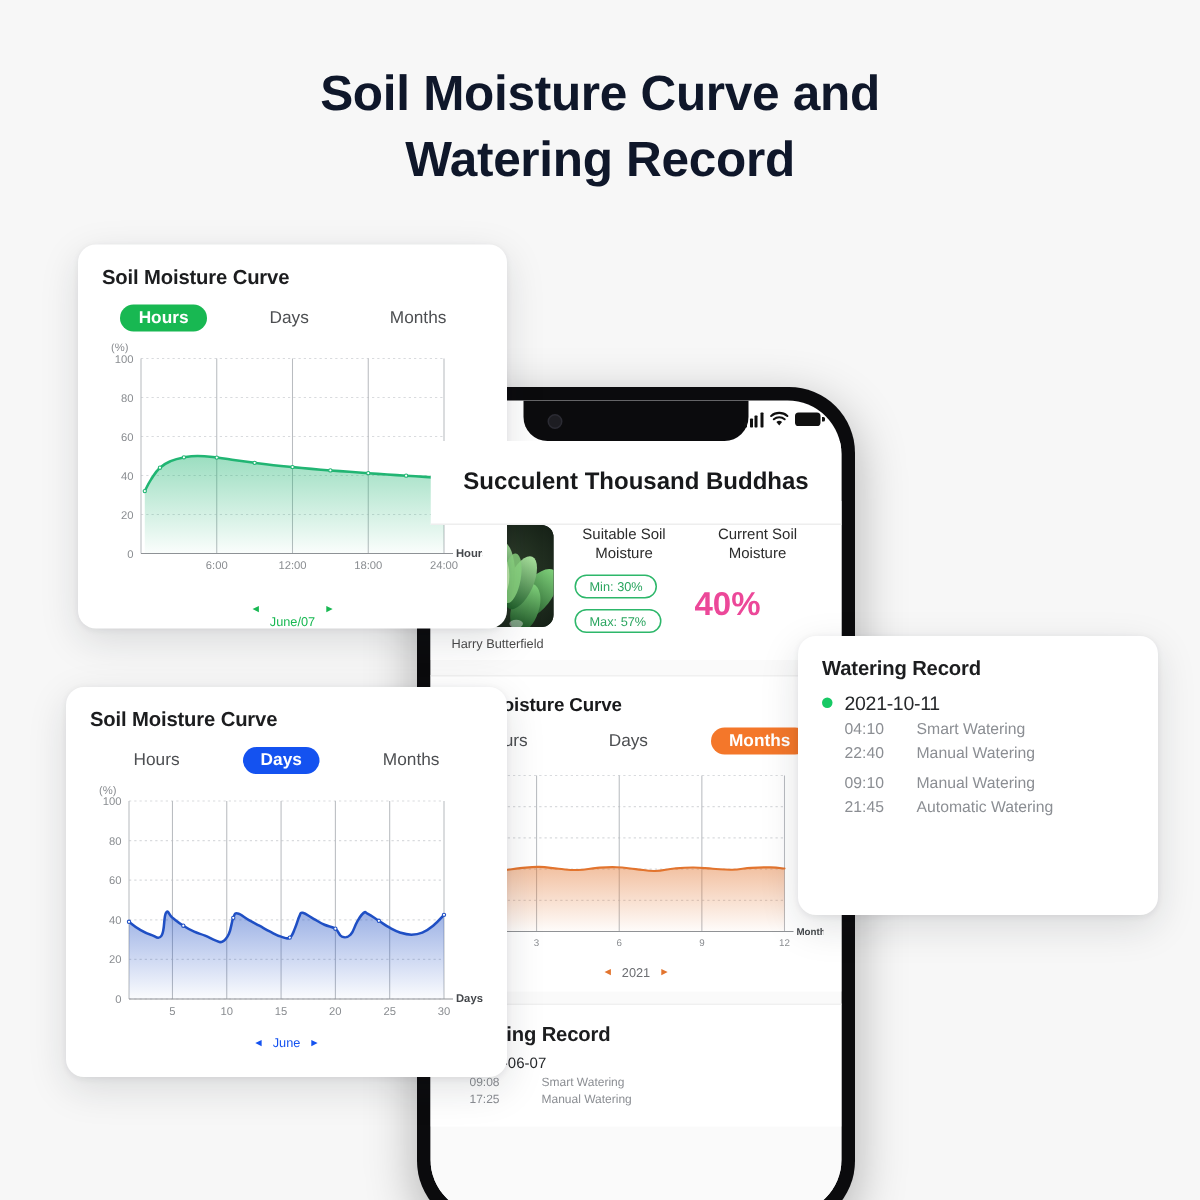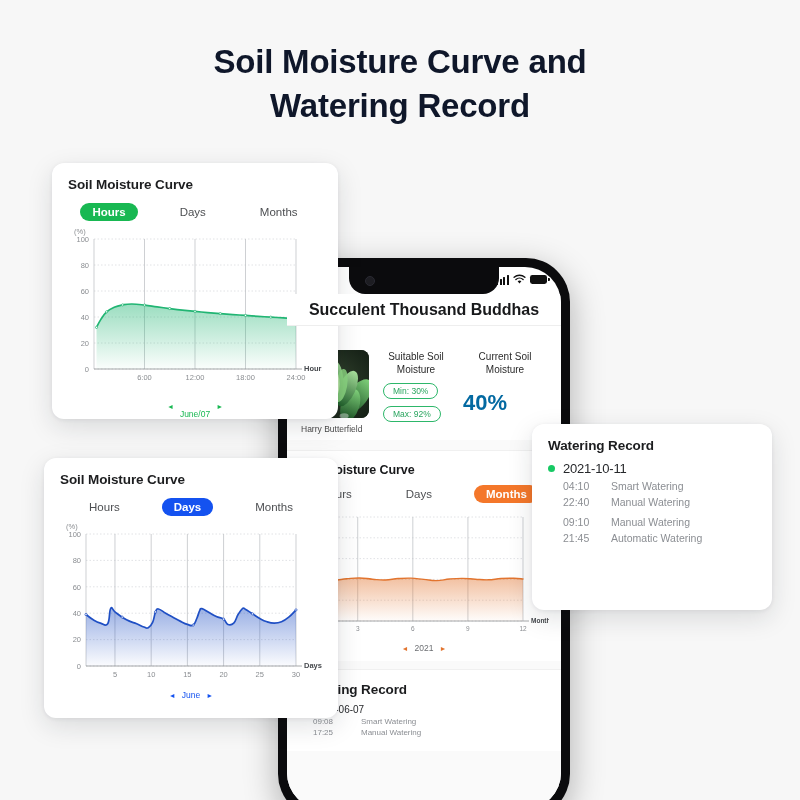--- a/index.html
+++ b/index.html
@@ -57,21 +57,21 @@
   .batt {
     width: 17px; height: 9px; border-radius: 2.4px;
     background: #101010; position: relative;
   }
   .batt::after {
     content: ""; position: absolute; right: -2.6px; top: 2.6px;
     width: 1.8px; height: 3.6px; background: #101010; border-radius: 0 1px 1px 0;
   }
 
   .app-header {
-    position: absolute; left: 0; top: 27px; width: 100%; height: 32px;
+    position: absolute; left: 0; top: 27px; width: 100%; height: 56px;
     display: flex; align-items: center; justify-content: center;
     font-size: 16px; font-weight: 700; color: #18191b;
     background: #ffffff; z-index: 4;
     border-bottom: 1px solid #eeeeee;
   }
   .app-body { position: absolute; left: 0; top: 67px; width: 100%; bottom: 0; background: #fafafa; }
 
   
   .plant-row { display: flex; padding: 16px 14px 6px 14px; gap: 14px; background: #fff; }
   .plant-thumb-wrap { width: 68px; }
@@ -85,21 +85,21 @@
   }
   .plant-owner { margin-top: 6px; font-size: 8.5px; color: #4a4a4a; white-space: nowrap; }
   .info-col { flex: 1; }
   .info-label { font-size: 10px; line-height: 13px; color: #2c2c2c; text-align: center; }
   .badge {
     display: inline-block; margin-top: 7px;
     padding: 2px 9px; border: 1px solid #2db76a; border-radius: 10px;
     font-size: 8.5px; color: #2aa55f; background: #fff;
   }
   .cur-col { width: 84px; text-align: left; }
-  .cur-val { margin-top: 14px; font-size: 22px; font-weight: 600; color: #0369a1; }
+  .cur-val { margin-top: 14px; font-size: 22px; font-weight: 600; color: #ec4899; }
 
   
   .phone-chart {
     margin: 10px 0 0 0; background: #fff; padding: 12px 12px 8px 12px;
     border-top: 1px solid #f0f0f0;
   }
   .phone-chart .card-title { font-size: 12.5px; font-weight: 700; color: #18191b; }
   .phone-rec {
     margin-top: 8px; background: #fff; padding: 12px 14px 14px 14px;
     border-top: 1px solid #f0f0f0;
@@ -229,21 +229,21 @@
                   <ellipse cx="62" cy="88" rx="6" ry="3.5" fill="#ffffff" opacity="0.4"></ellipse>
                 </g>
               </svg>
             </div>
             <div class="plant-owner">Harry Butterfield</div>
           </div>
 
           <div class="info-col">
             <div class="info-label">Suitable Soil Moisture</div>
             <div class="badge">Min: 30%</div><br>
-            <div class="badge">Max: 92%</div>
+            <div class="badge">Max: 57%</div>
           </div>
 
           <div class="cur-col">
             <div class="info-label">Current Soil Moisture</div>
             <div class="cur-val">40%</div>
           </div>
         </div>
 
         <div class="phone-chart">
           <div class="card-title">Soil Moisture Curve</div>

